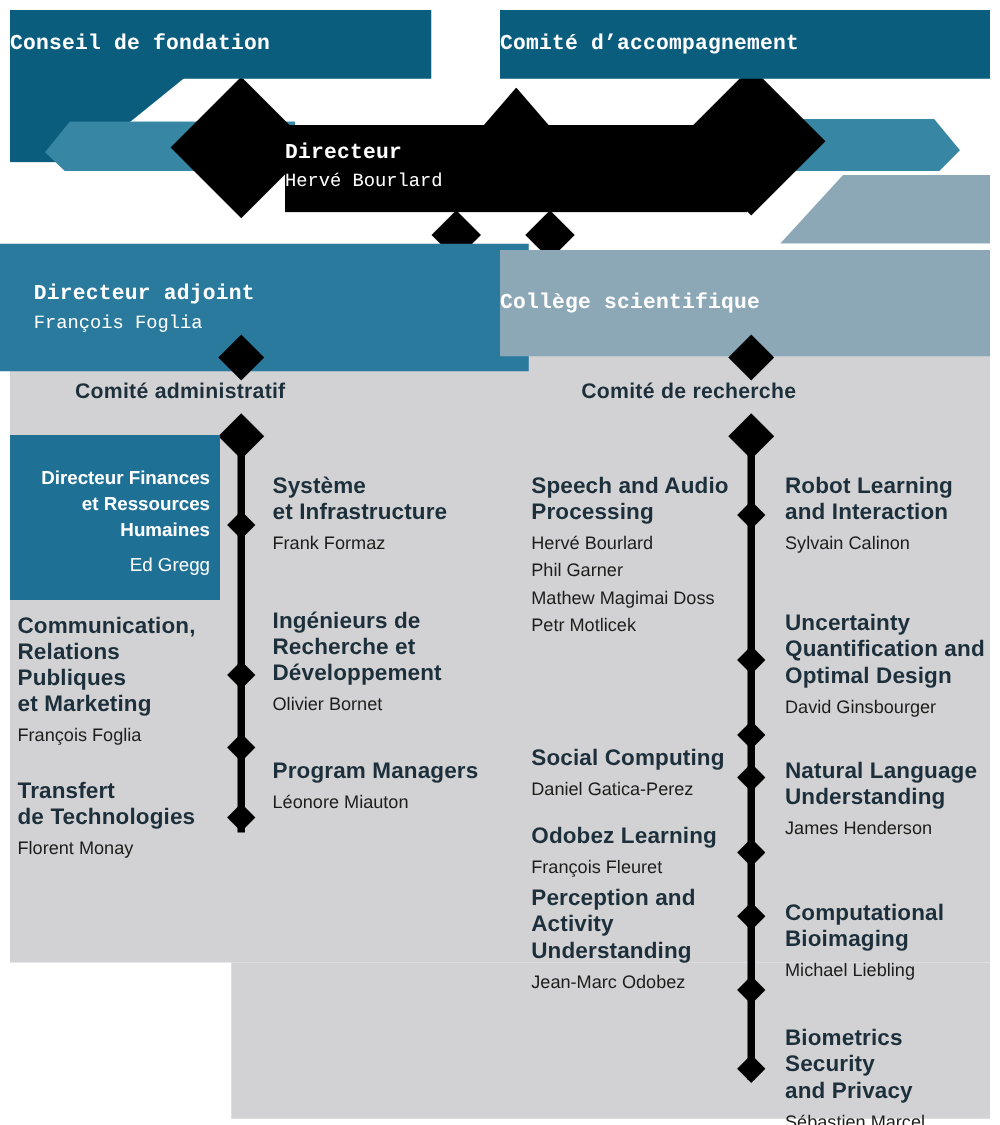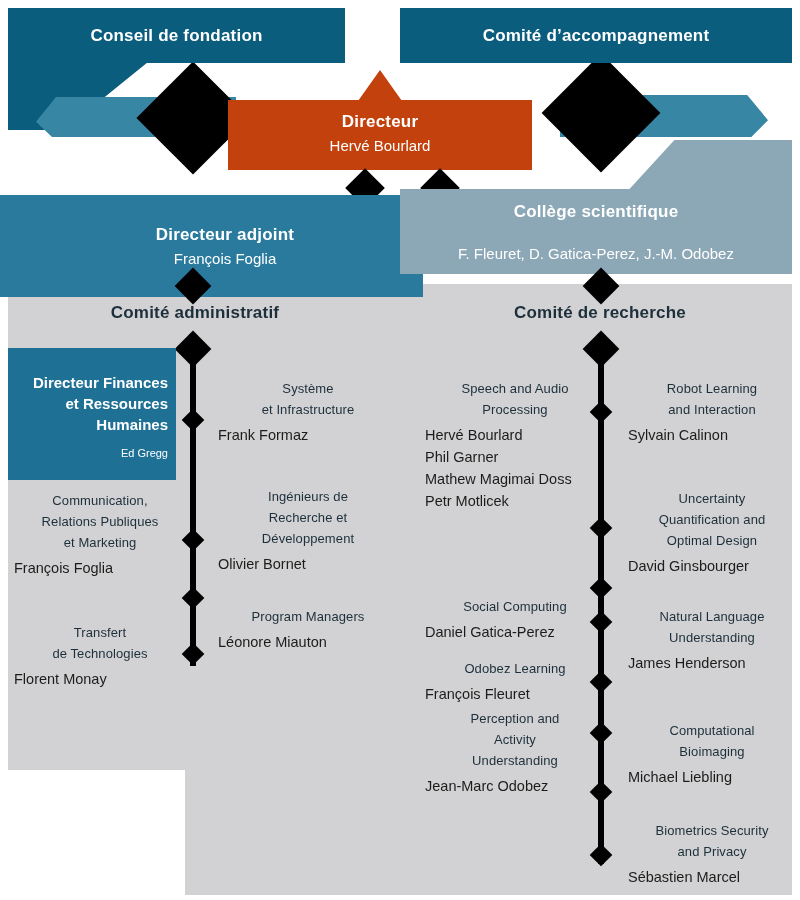--- a/index.html
+++ b/index.html
@@ -7,43 +7,43 @@
     position:relative;width:800px;height:900px;background:#ffffff;
     font-family:"Liberation Sans",sans-serif;overflow:hidden;
   }
   .abs{position:absolute;}
   
   .diamond{position:absolute;background:#000;transform:rotate(45deg);}
   .gray-bg{position:absolute;background:#d2d2d4;}
   
   .tbox{
     position:absolute;color:#fff;display:flex;flex-direction:column;
-    align-items:center;justify-content:center;text-align:center;
+    align-items:flex-start;justify-content:center;text-align:center;font-family:Liberation Mono, monospace;
   }
   .tbox .b-title{font-weight:700;font-size:17px;letter-spacing:.2px;}
   .tbox .b-sub{font-size:15px;margin-top:5px;}
   .heading{
-    position:absolute;text-align:center;font-weight:700;font-size:17px;
+    position:absolute;text-align:left;font-weight:700;font-size:17px;
     color:#1c2f3a;letter-spacing:.2px;
   }
   
   .item{position:absolute;}
   .item .i-title{
-    font-weight:400;color:#1c2f3a;font-size:13px;line-height:21px;
-    white-space:pre-line;letter-spacing:.1px;text-align:center;
+    font-weight:700;color:#1c2f3a;font-size:18px;line-height:21px;
+    white-space:pre-line;letter-spacing:.1px;
   }
   .item .i-names{
     color:#1c1c1a;font-size:14.5px;line-height:22px;white-space:pre-line;margin-top:4px;
   }
   .hl-box{
     position:absolute;background:#1f7095;color:#fff;
     padding:24px 8px 0 10px;box-sizing:border-box;text-align:right;
   }
   .hl-box .i-title{color:#fff;font-weight:700;font-size:15px;line-height:21px;white-space:pre-line;}
-  .hl-box .i-names{color:#fff;font-size:11px;line-height:22px;margin-top:7px;white-space:pre-line;}
+  .hl-box .i-names{color:#fff;font-size:15px;line-height:22px;margin-top:7px;white-space:pre-line;}
   .vline{position:absolute;width:6px;background:#000;}
 </style>
 </head>
 <body>
 
 <div class="canvas">
 
   <div class="gray-bg" style="left:8px;top:284px;width:784px;height:486px;"></div>
   <div class="gray-bg" style="left:185px;top:770px;width:607px;height:125px;"></div>
 
@@ -55,35 +55,34 @@
   <div class="diamond" style="left:153px;top:78px;width:80px;height:80px;"></div>
   <div class="diamond" style="left:559px;top:71px;width:84px;height:84px;"></div>
 
   <div class="tbox" style="left:8px;top:8px;width:337px;height:55px;background:#0b5d7e;">
     <div class="b-title">Conseil de fondation</div>
   </div>
   <div class="tbox" style="left:400px;top:8px;width:392px;height:55px;background:#0b5d7e;">
     <div class="b-title">Comité d’accompagnement</div>
   </div>
 
-  <div class="tbox" style="left:228px;top:70px;width:304px;height:100px;background:#c2410c;padding-top:26px;box-sizing:border-box;clip-path:polygon(0 30%,43% 30%,50% 0,57% 30%,100% 30%,100% 100%,0 100%);">
+  <div class="tbox" style="left:228px;top:70px;width:370px;height:100px;background:#000000;padding-top:26px;box-sizing:border-box;clip-path:polygon(0 30%,43% 30%,50% 0,57% 30%,100% 30%,100% 100%,0 100%);">
     <div class="b-title">Directeur</div>
     <div class="b-sub">Hervé Bourlard</div>
   </div>
 
   <div class="diamond" style="left:351px;top:174px;width:28px;height:28px;"></div>
   <div class="diamond" style="left:426px;top:174px;width:28px;height:28px;"></div>
 
   <div class="tbox" style="left:0px;top:195px;width:396px;height:102px;background:#2a7a9e;padding-left:27px;">
     <div class="b-title">Directeur adjoint</div>
     <div class="b-sub">François Foglia</div>
   </div>
-  <div class="tbox" style="left:400px;top:189px;width:392px;height:85px;background:#8ca7b6;gap:18px;">
+  <div class="tbox" style="left:400px;top:200px;width:392px;height:85px;background:#8ca7b6;gap:18px;">
     <div class="b-title">Collège scientifique</div>
-    <div class="b-sub">F. Fleuret, D. Gatica-Perez, J.-M. Odobez</div>
   </div>
 
   <div class="diamond" style="left:180px;top:273px;width:26px;height:26px;"></div>
   <div class="diamond" style="left:588px;top:273px;width:26px;height:26px;"></div>
 
   <div class="heading" style="left:60px;top:303px;width:270px;">Comité administratif</div>
   <div class="heading" style="left:465px;top:303px;width:270px;">Comité de recherche</div>
 
   <div class="diamond" style="left:180px;top:336px;width:26px;height:26px;"></div>
   <div class="diamond" style="left:588px;top:336px;width:26px;height:26px;"></div>

